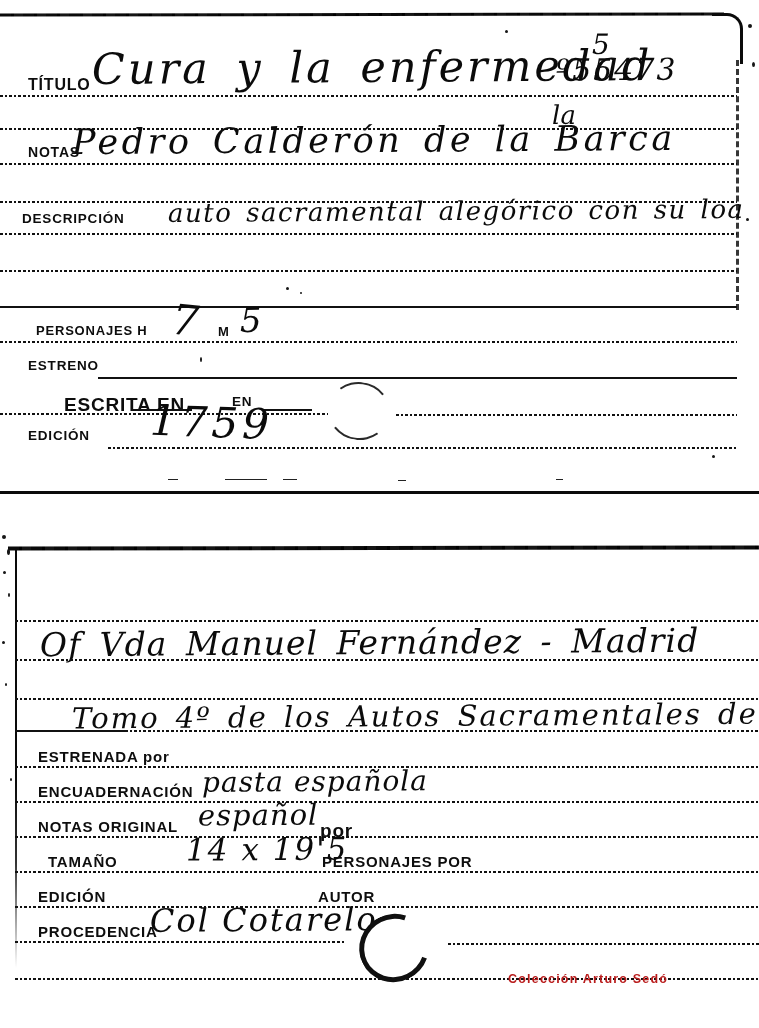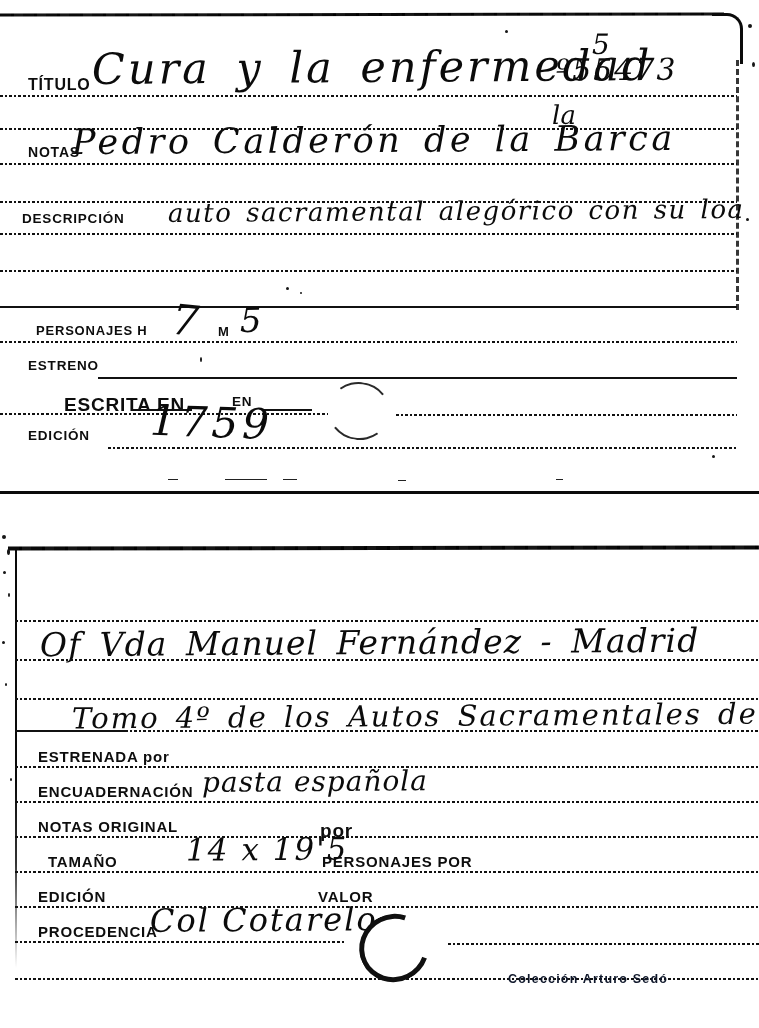--- a/index.html
+++ b/index.html
@@ -17,21 +17,21 @@
   .rl-solid{height:2px;background:#111;}
   .rl-thin{height:1px;background:#222;}
   
   .edge-h{background:#0a0a0a;}
   .edge-ragged{background:repeating-linear-gradient(90deg,#0a0a0a 0 11px,#000 11px 14px,#151515 14px 23px);}
   .speck{background:#161616;border-radius:50%;}
   .punch-small{border-radius:50%;border:2px solid #2a2a2a;
        border-left-color:transparent;border-right-color:transparent;transform:rotate(8deg);}
   .punch-big{border-radius:50%;border:5px solid #101010;border-top-color:transparent;
        transform:rotate(64deg);background:#fff;}
-  .stamp{font-family:"Liberation Sans",sans-serif;font-weight:bold;color:#0f172a;
+  .stamp{font-family:"Liberation Sans",sans-serif;font-weight:bold;color:#b91c1c;
        letter-spacing:1.2px;white-space:nowrap;}
 </style>
 </head>
 <body>
 
 <div class="page">
 
   <div class="abs" style="left:0;top:0;width:759px;height:493px;">
 
     <div class="abs edge-ragged" style="left:0;top:13px;width:724px;height:3px;transform:rotate(-.08deg);"></div>
@@ -116,30 +116,31 @@
     <div class="abs rl" style="left:125px;top:237px;width:634px;"></div>
 
     <div class="abs lbl" style="left:38px;top:255px;font-size:15px;">ESTRENADA por</div>
     <div class="abs rl" style="left:15px;top:273px;width:744px;"></div>
 
     <div class="abs lbl" style="left:38px;top:290px;font-size:15px;">ENCUADERNACIÓN</div>
     <div class="abs hw" style="left:202px;top:272px;font-size:28px;letter-spacing:1px;">pasta española</div>
     <div class="abs rl" style="left:15px;top:308px;width:744px;"></div>
 
     <div class="abs lbl" style="left:38px;top:325px;font-size:15px;">NOTAS ORIGINAL</div>
+    <div class="abs hw" style="left:198px;top:305px;font-size:29px;letter-spacing:1px;">español</div>
     <div class="abs lbl" style="left:320px;top:327px;font-size:19px;">por</div>
     <div class="abs rl" style="left:15px;top:343px;width:744px;"></div>
 
     <div class="abs lbl" style="left:48px;top:360px;font-size:15px;">TAMAÑO</div>
     <div class="abs hw" style="left:186px;top:338px;font-size:31px;letter-spacing:2px;">14 x 19'5</div>
     <div class="abs lbl" style="left:322px;top:360px;font-size:15px;">PERSONAJES POR</div>
     <div class="abs rl" style="left:15px;top:378px;width:744px;"></div>
 
     <div class="abs lbl" style="left:38px;top:395px;font-size:15px;">EDICIÓN</div>
-    <div class="abs lbl" style="left:318px;top:395px;font-size:15px;">VALOR</div>
+    <div class="abs lbl" style="left:318px;top:395px;font-size:15px;">AUTOR</div>
     <div class="abs rl" style="left:15px;top:413px;width:744px;"></div>
 
     <div class="abs lbl" style="left:38px;top:430px;font-size:15px;">PROCEDENCIA</div>
     <div class="abs hw" style="left:150px;top:408px;font-size:32px;letter-spacing:2px;">Col Cotarelo</div>
     <div class="abs punch-big" style="left:360px;top:420px;width:58px;height:60px;"></div>
     <div class="abs rl" style="left:15px;top:448px;width:330px;"></div>
     <div class="abs rl" style="left:448px;top:450px;width:311px;"></div>
 
     <div class="abs rl" style="left:15px;top:485px;width:744px;"></div>
     <div class="abs stamp" style="left:508px;top:479px;font-size:12.5px;">Colección Arturo Sedó</div>

